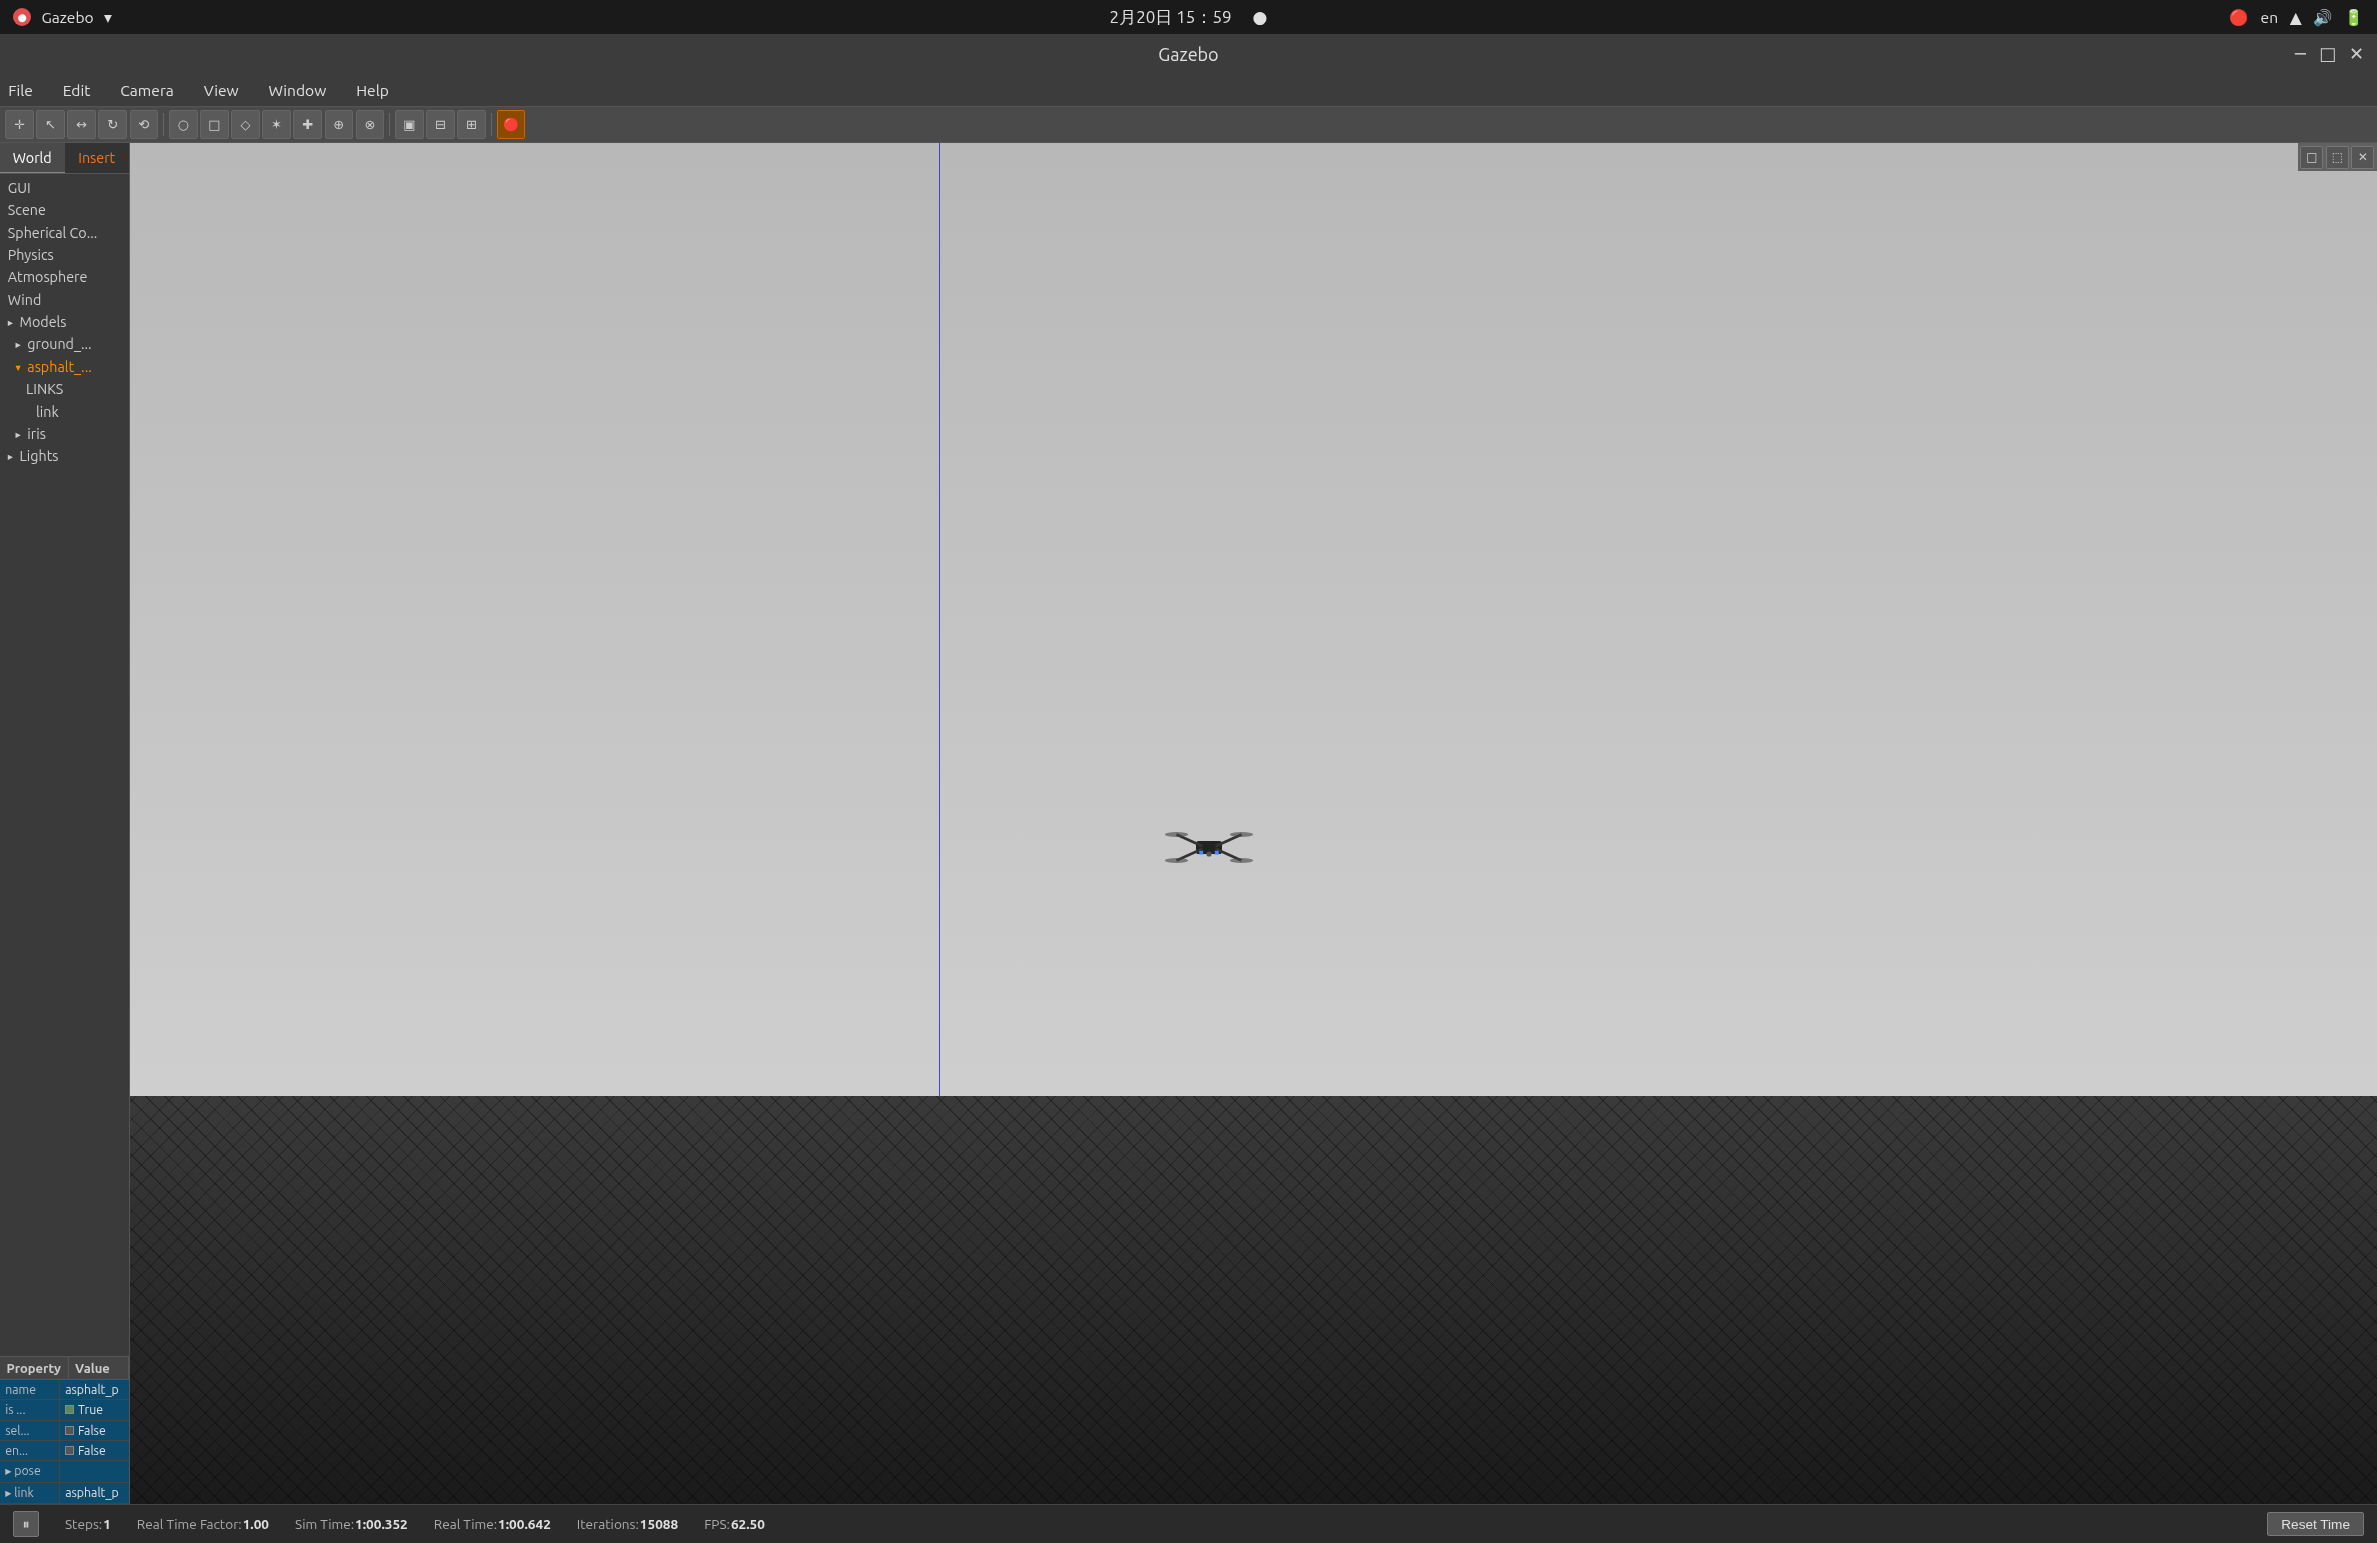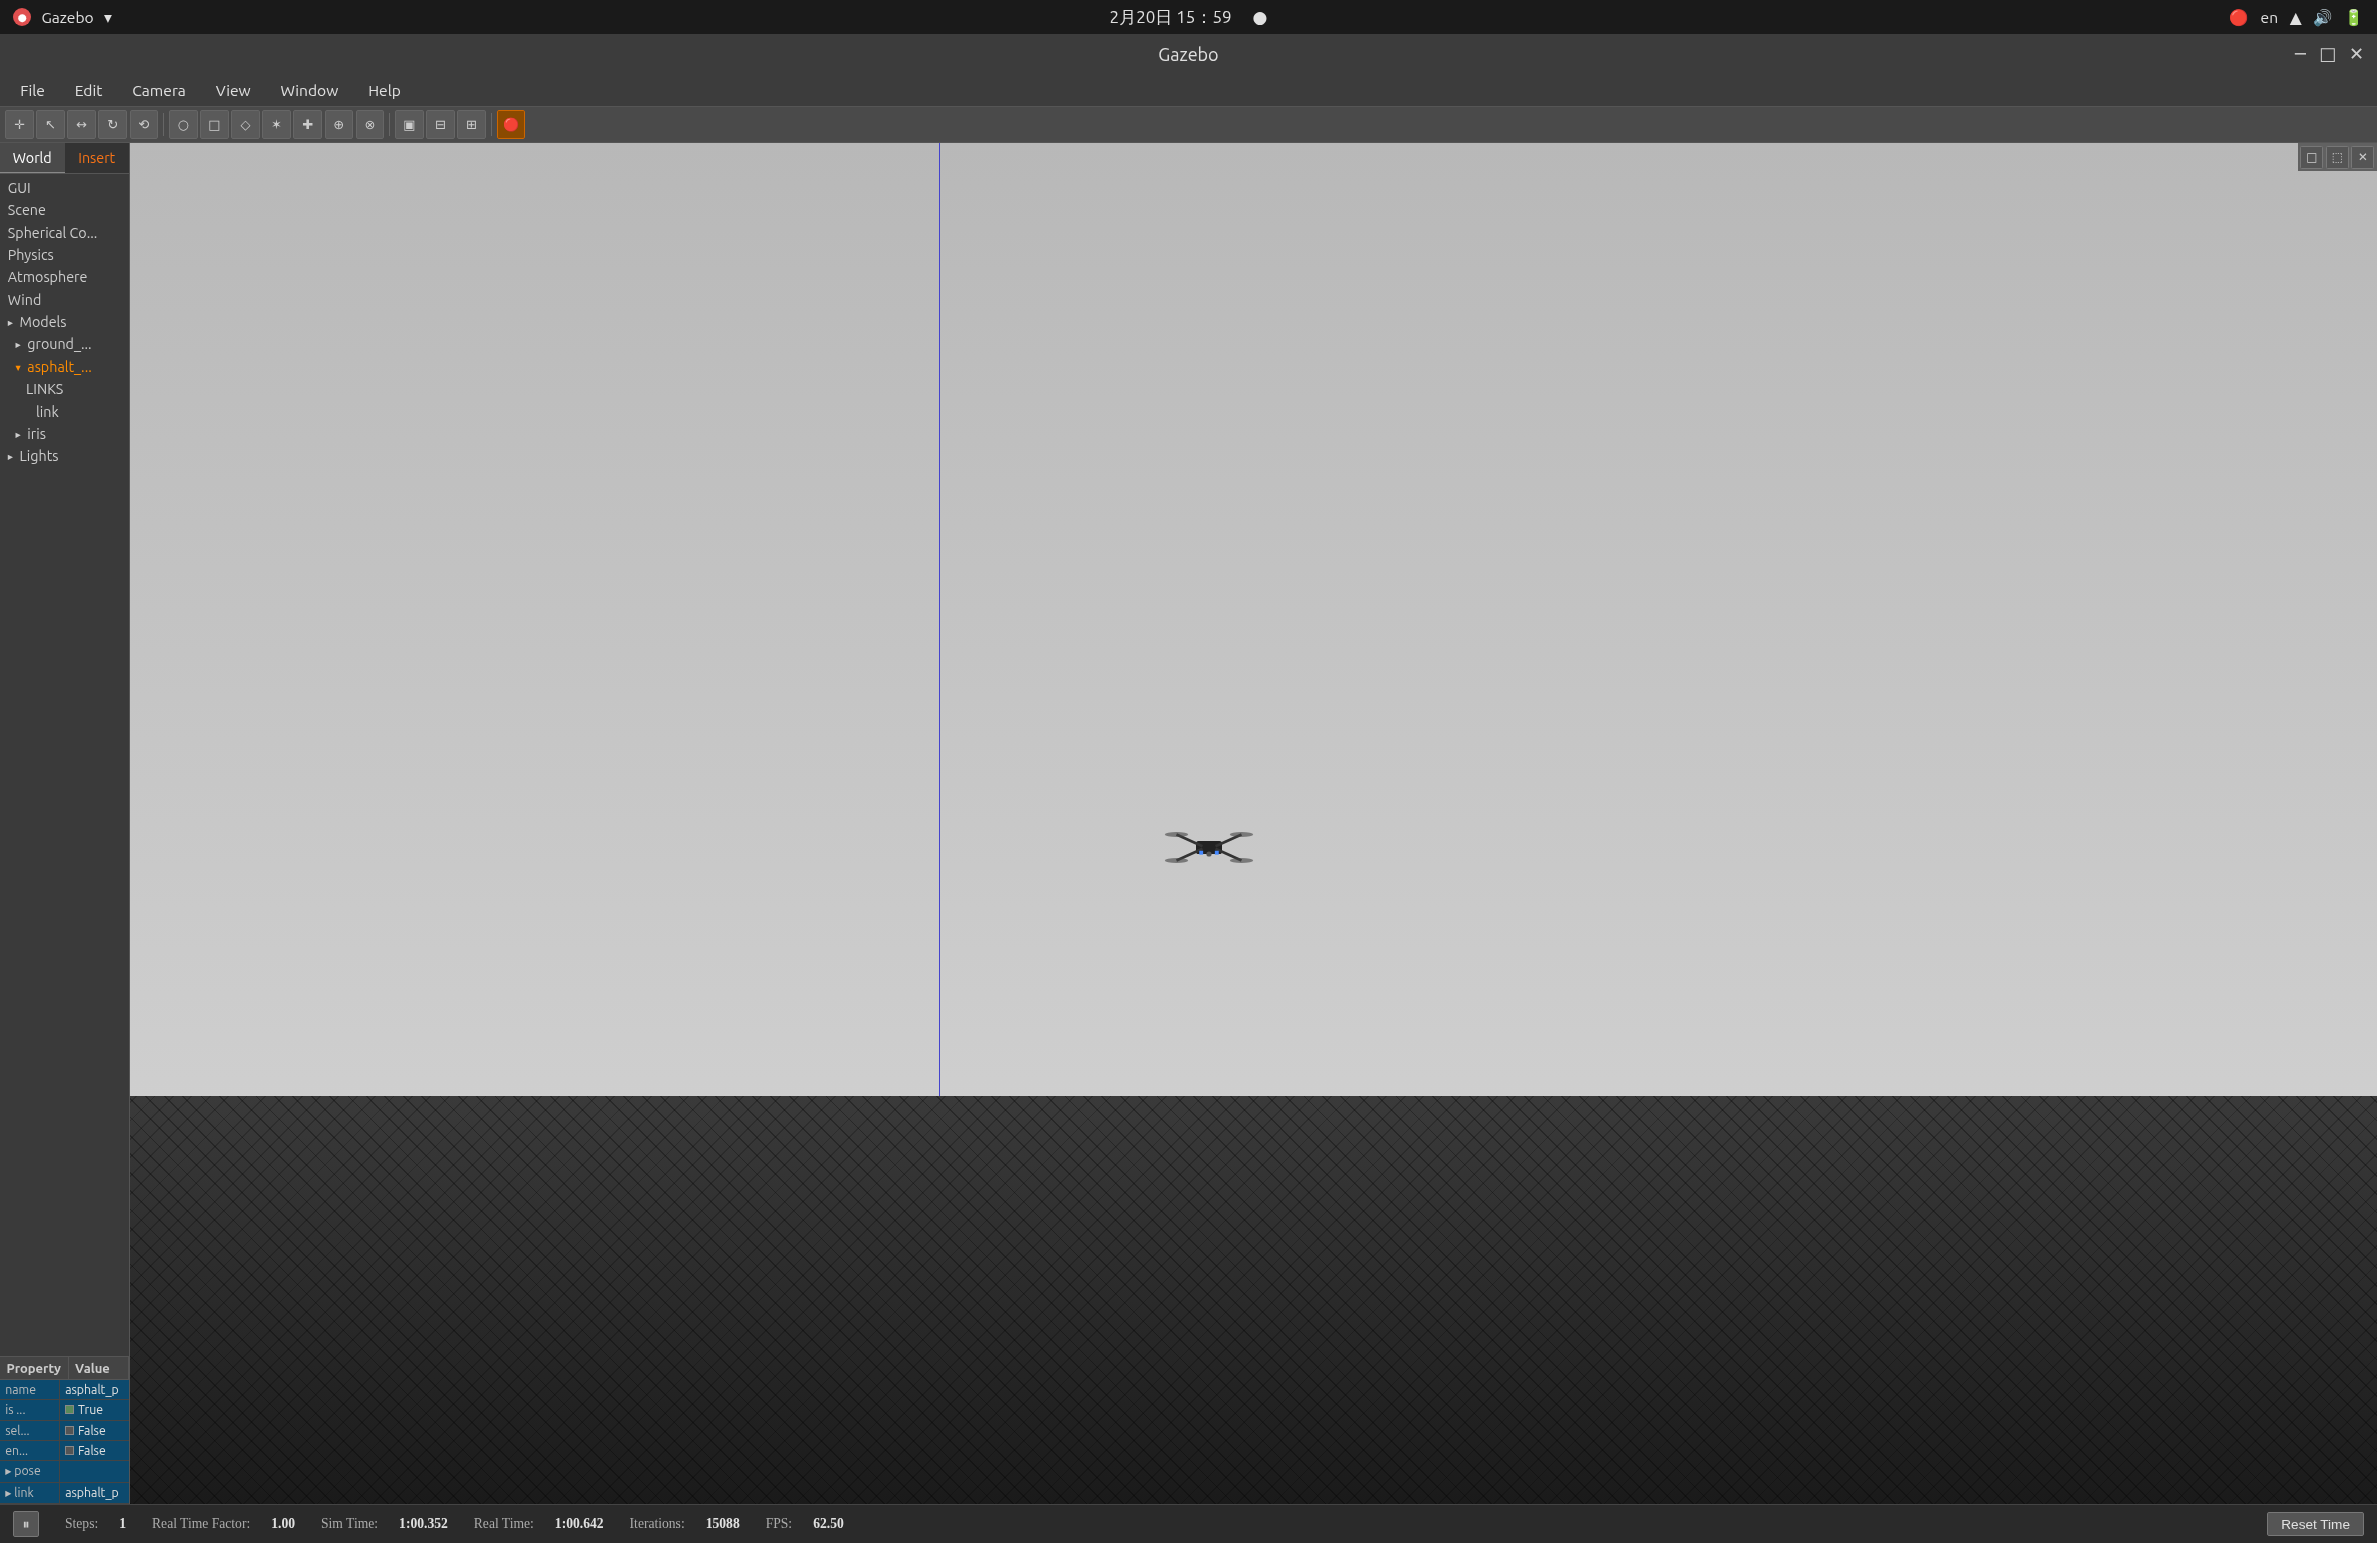--- a/index.html
+++ b/index.html
@@ -81,21 +81,21 @@
     }
     .win-ctrl { font-size: 18px; color: #ccc; cursor: pointer; }
 
     
     #menu-bar {
       width: 100%;
       height: 34px;
       background: #3c3c3c;
       display: flex;
       align-items: center;
-      padding: 0 15px;
+      padding: 0 3px;
       gap: 19.5px;
       border-bottom: 0.6px solid #555;
       text-align: right;
     }
     .menu-item {
       font-size: 15.6px;
       color: #e0e0e0;
       cursor: pointer;
       padding: 2.6px 5.2px;
     }
@@ -292,22 +292,21 @@
       align-items: center;
       padding: 0 13px;
       gap: 26px;
       border-top: 0.6px solid #444;
       font-size: 13.6px;
       color: #ccc;
     }
     .status-item {
       display: flex;
       align-items: center;
-      gap: 21px;
-      font-family: Liberation Serif, serif;
+      gap: 1px;
     }
     .status-label { color: #aaa; }
     .status-value { color: #e0e0e0; font-weight: bold; }
     #pause-btn {
       width: 26px; height: 26px;
       background: #555;
       border: 0.6px solid #777;
       border-radius: 1.9px;
       display: flex; align-items: center; justify-content: center;
       font-size: 14.3px; color: #ccc;

